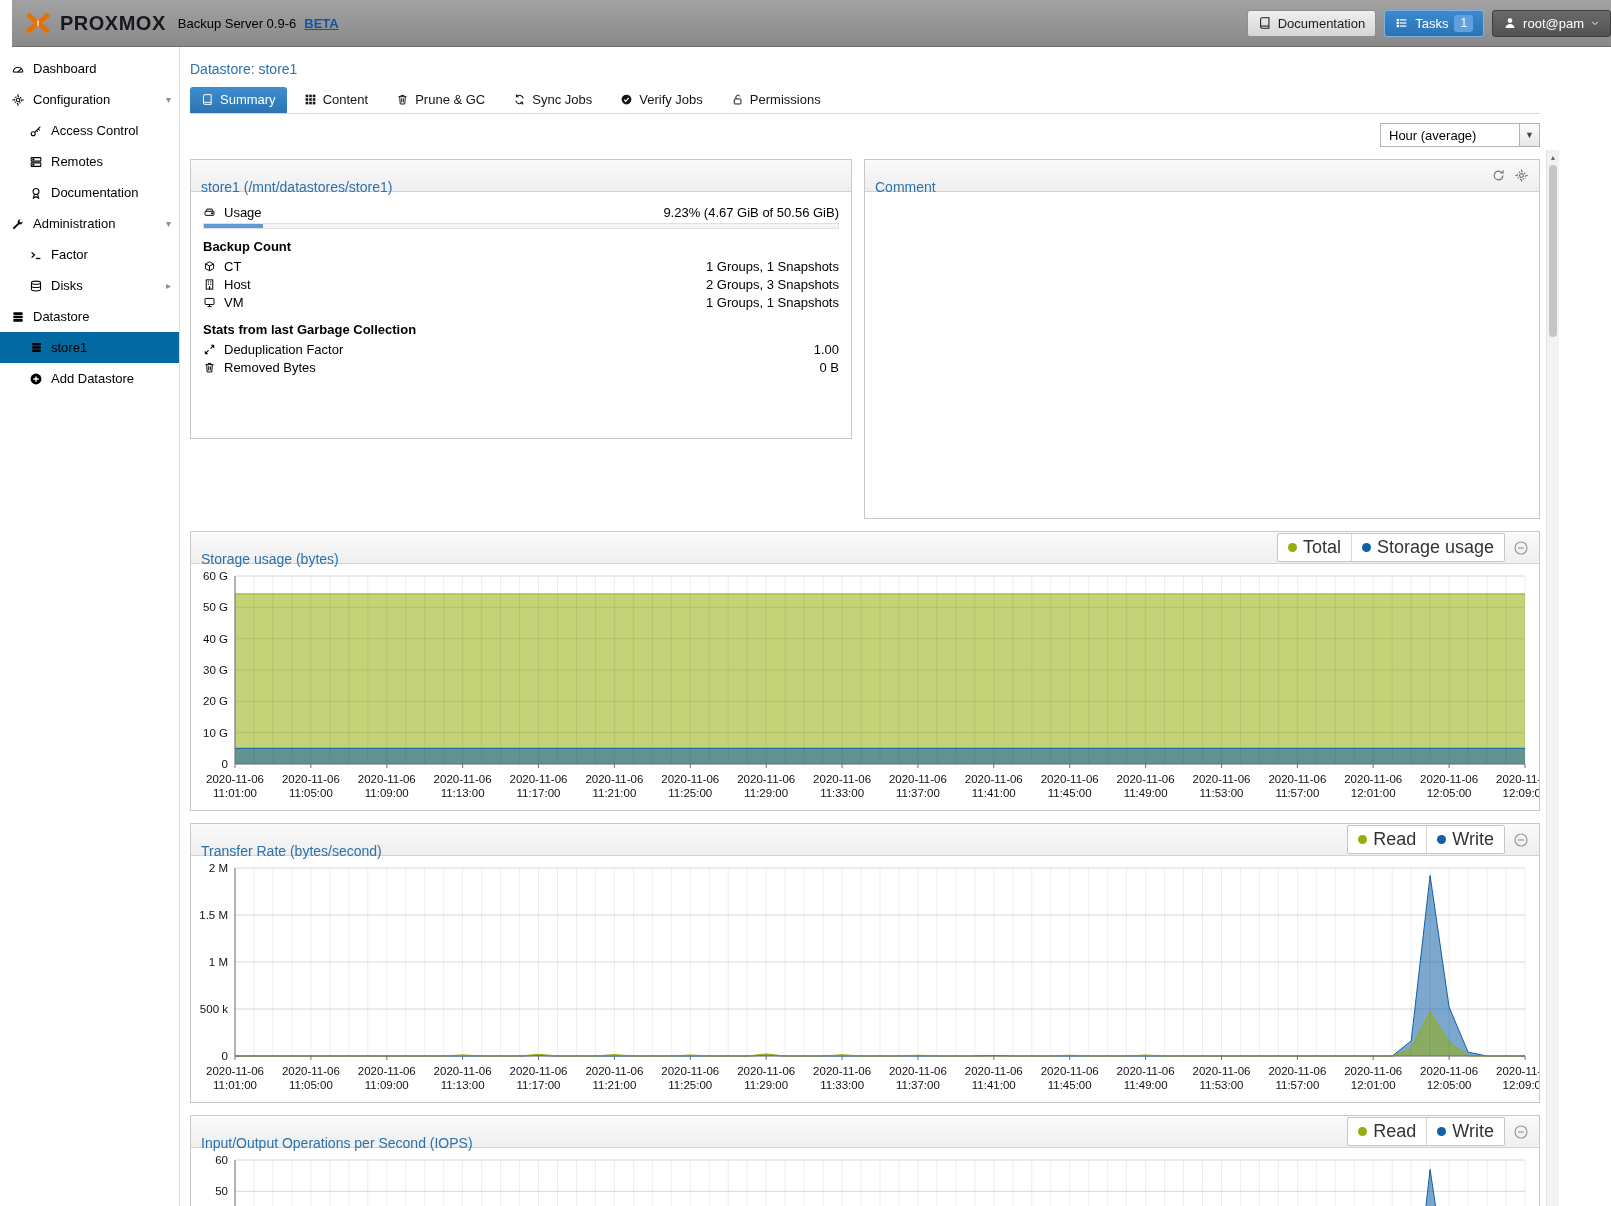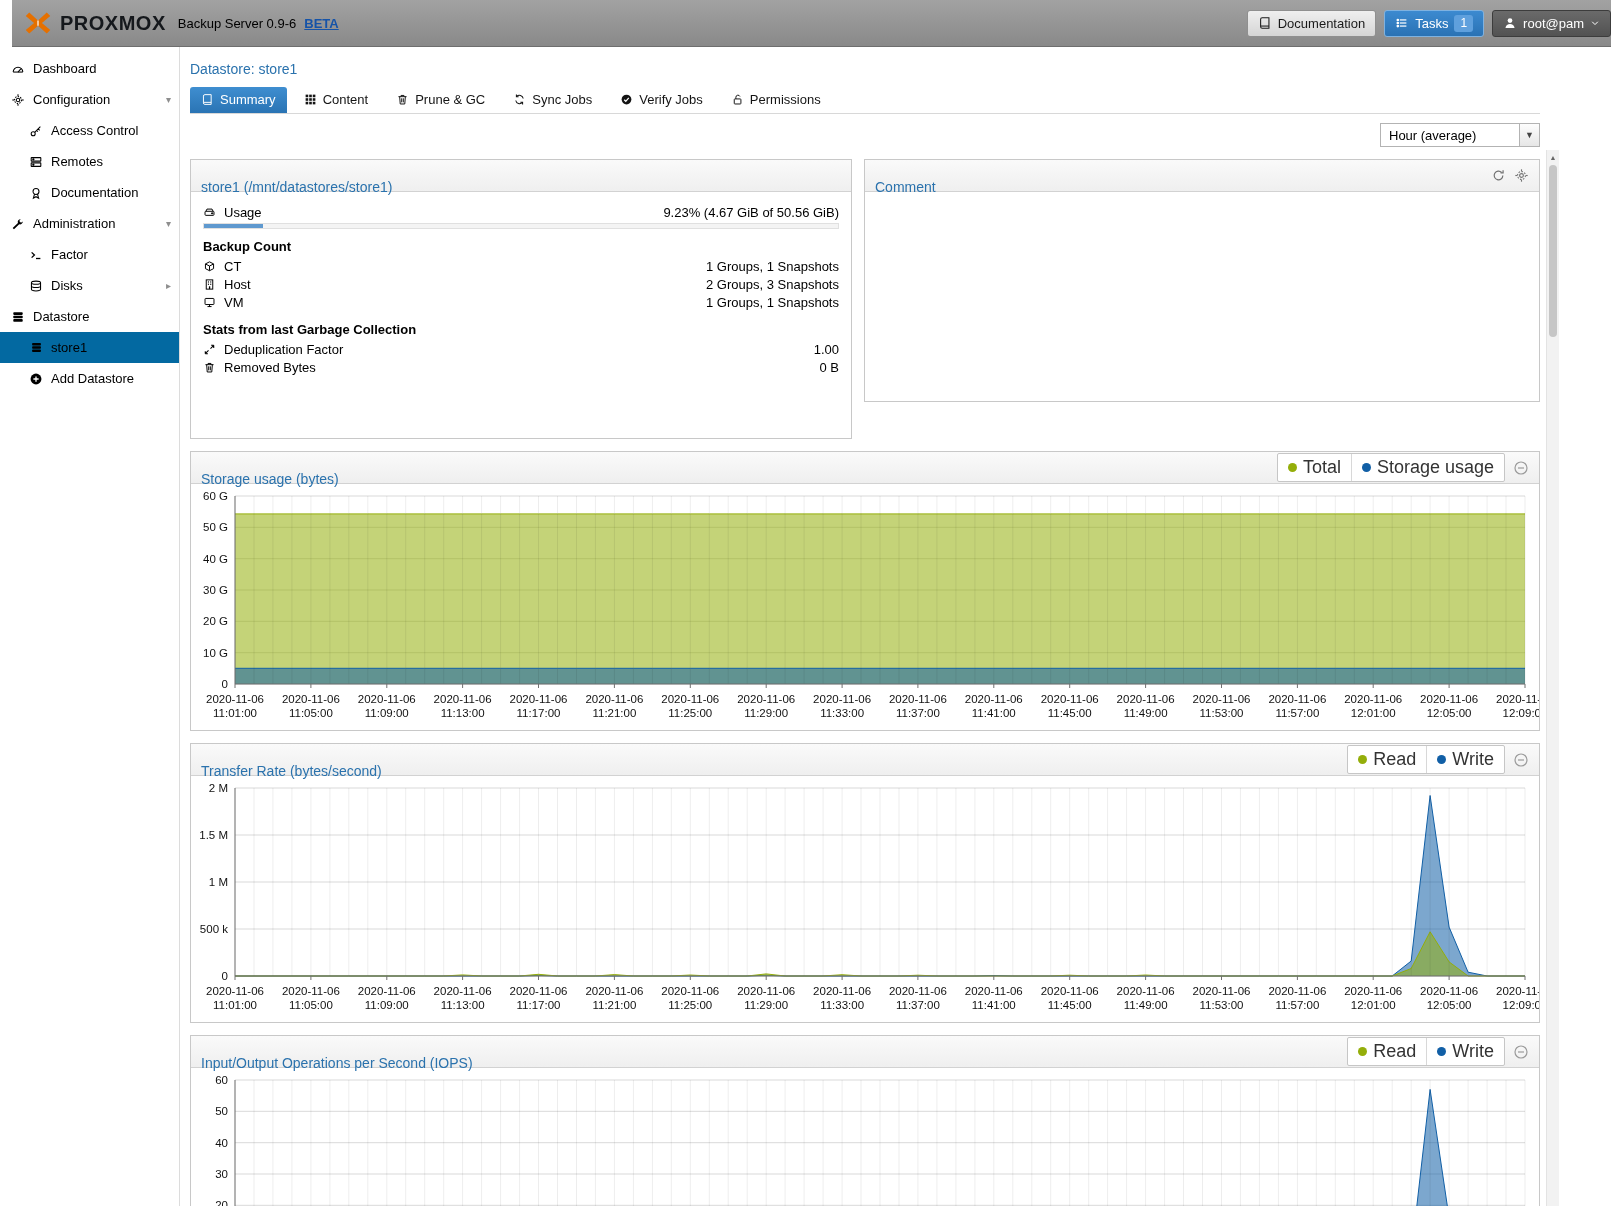--- a/index.html
+++ b/index.html
@@ -51,21 +51,21 @@
 
   .panels-row { display:flex; gap:12px; margin:12px 10px 0 10px; width:1350px; }
   .panel { border:1px solid #c8c8c8; background:#fff; }
   .panel-header { height:32px; display:flex; align-items:center; padding:0 10px;
     background:linear-gradient(#fafafa,#efefef); border-bottom:1px solid #d2d2d2; }
   .panel-title { font-size:14px; color:#2a72ad;margin-top:23px; }
   .spacer { flex:1; }
   .ptool { color:#737373; display:flex; margin-left:8px; cursor:pointer; }
 
   .summary-panel { width:662px; height:280px; }
-  .comment-panel { flex:1; height:243px; }
+  .comment-panel { flex:1; height:360px; }
   .summary-body { padding:10px 12px; font-size:13px; color:#000; }
   .srow { display:flex; align-items:center; margin:3px 0; }
   .srow .ricon { flex:0 0 15px; display:flex; margin-right:6px; }
   .srow .val { margin-left:auto; }
   .sheading { font-weight:bold; margin:10px 0 5px; }
   .sheading.first { margin-top:12px; }
   .pbar { height:6px; background:#f4f4f4; border:1px solid #e0e0e0; margin:3px 0 6px; }
   .pfill { height:100%; background:#5f99cf; }
 
   .chart-panel { margin:12px 10px 0 10px; width:1350px; }

